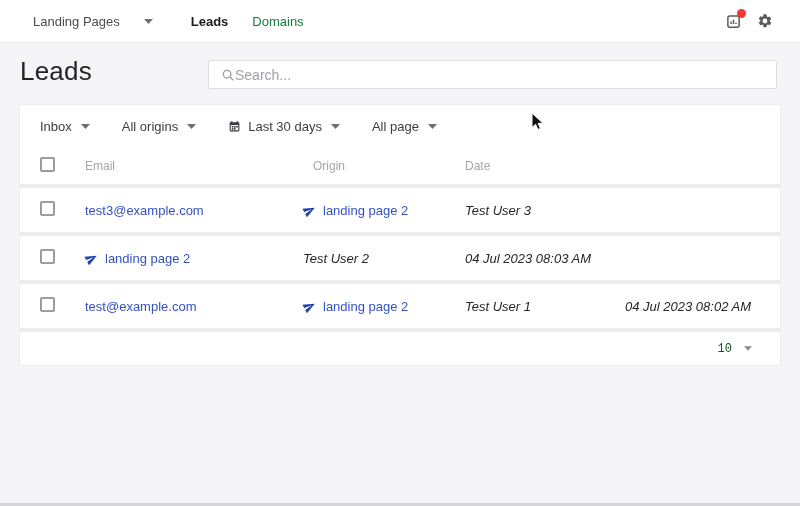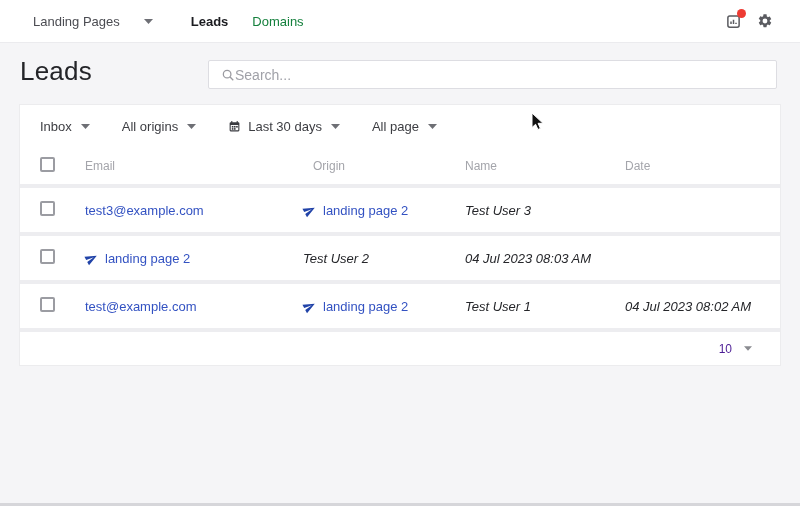--- a/index.html
+++ b/index.html
@@ -61,21 +61,21 @@
     width:15px; height:15px; border:2px solid #9b9ca2; border-radius:2px;
     background:#fff; display:inline-block; cursor:pointer;
   }
   .link { font-size:13px; text-decoration:none; cursor:pointer; }
   .cell-origin { display:flex; align-items:center; gap:7px; }
   .cell-name, .cell-date { font-size:13px; color:#25262a;font-style:italic; }
   .tfoot {
     background:#fff; height:33px; margin-top:4px;
     display:flex; align-items:center; justify-content:flex-end; padding-right:28px; gap:12px;
   }
-  .page-size { font-size:12px; color:#4c1d95; }
+  .page-size { font-size:12px; color:#14532d;font-family:Liberation Mono, monospace; }
   
   .cursor { position:absolute; left:531px; top:112px; pointer-events:none; }
   .bottom-edge { position:absolute; left:0; top:503px; width:800px; height:3px; background:#d6d6da; }
   svg { display:block; }
 </style>
 </head>
 <body>
 
 <div class="topnav">
   <div class="nav-item first">
@@ -170,21 +170,20 @@
               <path d="M0 0h9L4.5 5z" fill="#6e6f75"></path>
             </svg>
         </span>
       </div>
     </div>
 
     <div class="grid thead">
       <div><span class="checkbox"></span></div>
       <div class="col">Email</div>
       <div class="col origin-h">Origin</div>
-      <div class="col">Name</div>
       <div class="col">Date</div>
     </div>
   </div>
 
   <div class="grid row">
     <div><span class="checkbox"></span></div>
     <div><a class="link" style="color:#3352c2">test3@example.com</a></div>
     <div class="cell-origin">
       <span>
         <svg width="13" height="13" viewBox="0 0 24 24" fill="#2143a8" style="transform:rotate(-28deg)">

